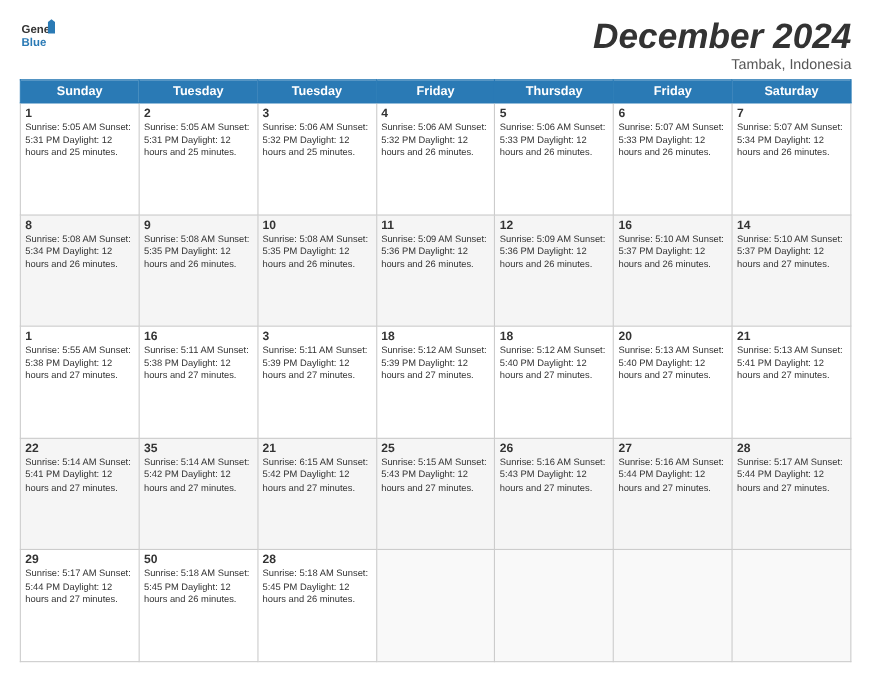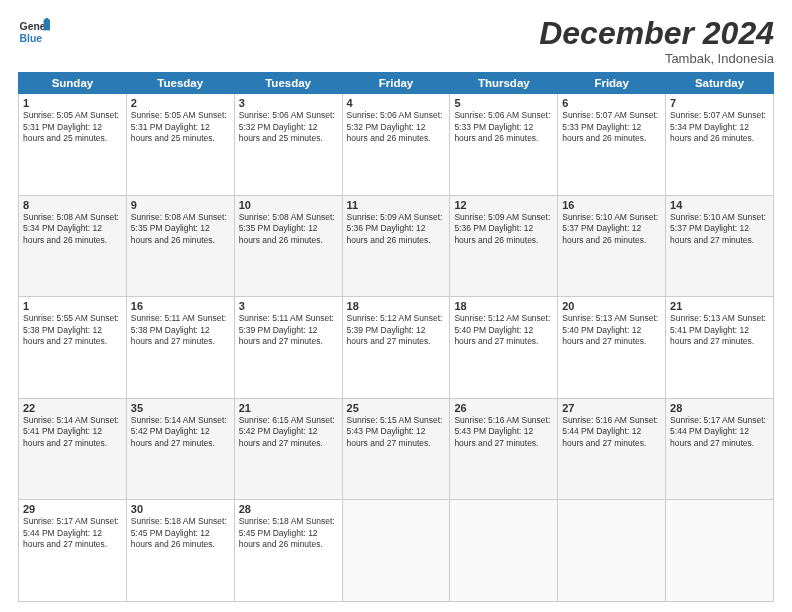--- a/index.html
+++ b/index.html
@@ -326,21 +326,21 @@
         </tr>
         <tr>
           <td>
             <span class="day-number">29</span>
             <div class="day-info">Sunrise: 5:17 AM
 Sunset: 5:44 PM
 Daylight: 12 hours
 and 27 minutes.</div>
           </td>
           <td>
-            <span class="day-number">30</span>
+            <span class="day-number">50</span>
             <div class="day-info">Sunrise: 5:18 AM
 Sunset: 5:45 PM
 Daylight: 12 hours
 and 26 minutes.</div>
           </td>
           <td>
             <span class="day-number">28</span>
             <div class="day-info">Sunrise: 5:18 AM
 Sunset: 5:45 PM
 Daylight: 12 hours

